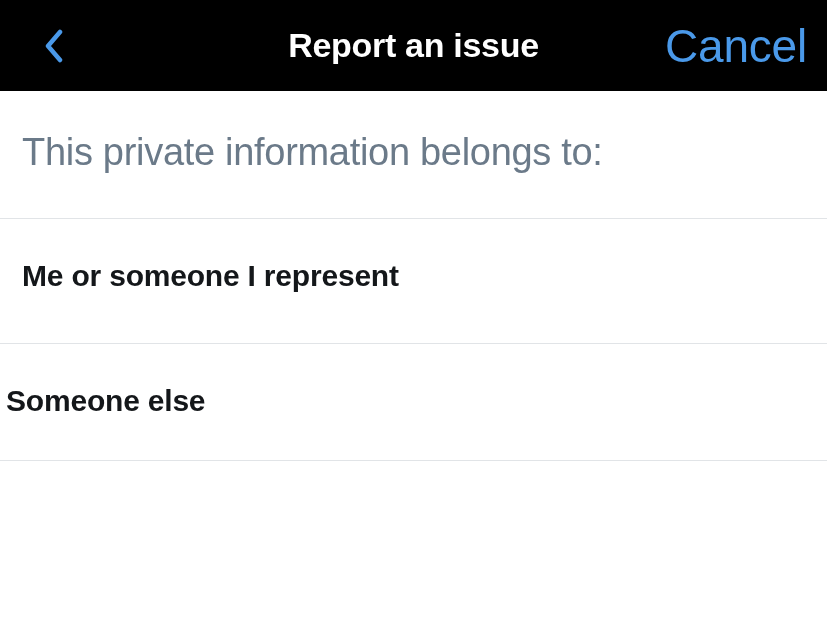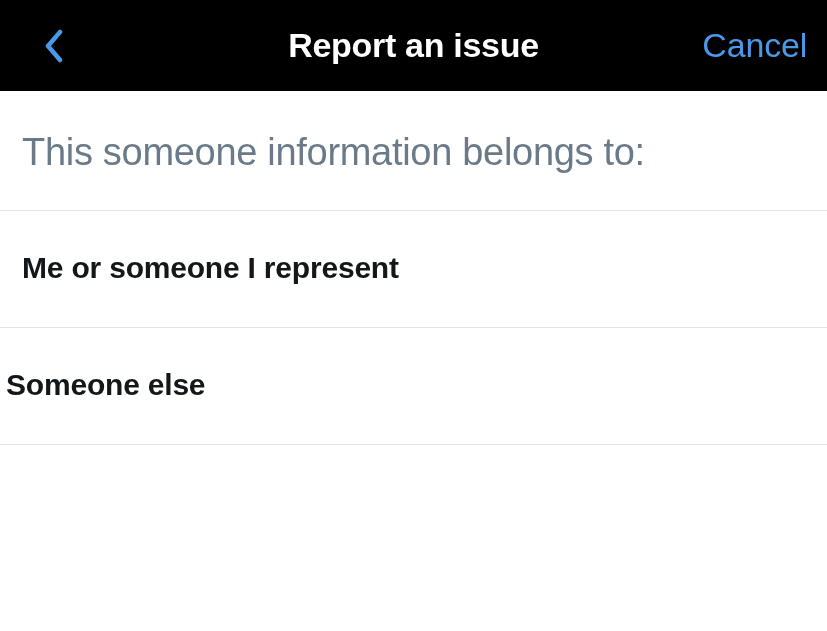--- a/index.html
+++ b/index.html
@@ -39,21 +39,21 @@
       position: absolute;
       left: 50%;
       transform: translateX(-50%);
       color: #ffffff;
       font-size: 34px;
       font-weight: 800;
       letter-spacing: -0.3px;
     }
     .cancel-button {
       color: #4a99e9;
-      font-size: 34px;
+      font-size: 46px;
       font-weight: 400;
       cursor: pointer;
       letter-spacing: -0.2px;
     }
     .content {
       background: #ffffff;
     }
     .prompt {
       color: #6b7a89;
       font-size: 38px;
@@ -62,36 +62,37 @@
       letter-spacing: -0.3px;
     }
     .option {
       border-top: 1px solid #e1e4e7;
       padding: 40px 22px 42px 22px;
       font-size: 30px;
       font-weight: 700;
       color: #14171a;
       cursor: pointer;
       letter-spacing: -0.2px;
+      margin-top: 8px;
     }
     .option:last-child {
       border-bottom: 1px solid #e1e4e7;
       padding-left: 6px;
     }
   </style>
 </head>
 <body>
 
 <div class="navbar">
   <div class="back-button">
     <svg viewBox="0 0 20 34" fill="none">
       <polyline points="16,3 4,17 16,31" stroke="#4a99e9" stroke-width="4.5" stroke-linecap="round" stroke-linejoin="round"></polyline>
     </svg>
   </div>
   <div class="navbar-title">Report an issue</div>
   <div class="cancel-button">Cancel</div>
 </div>
 
 <div class="content">
-  <div class="prompt">This someone information belongs to:</div>
+  <div class="prompt">This private information belongs to:</div>
   <div class="option">Me or someone I represent</div>
   <div class="option">Someone else</div>
 </div>
 
 </body></html>

